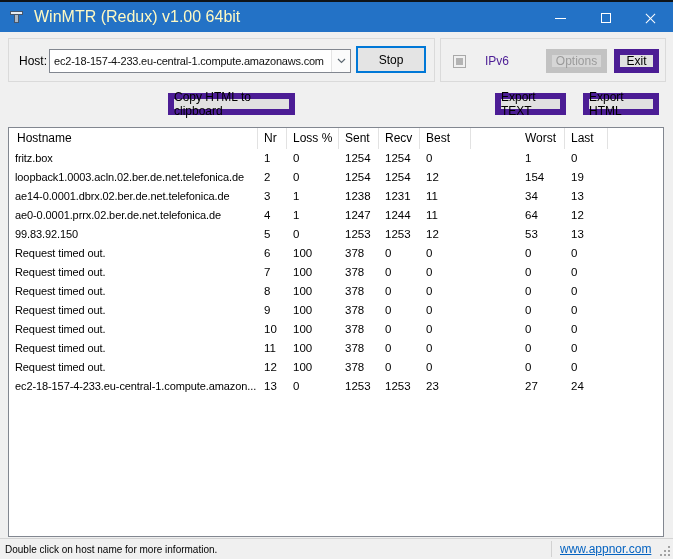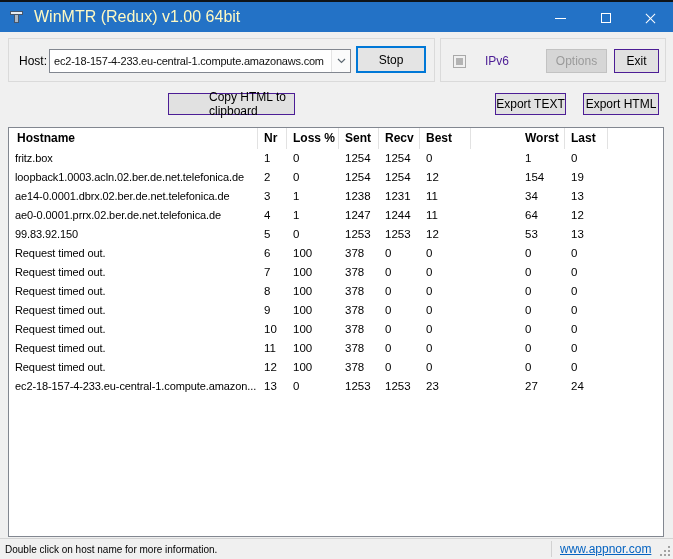--- a/index.html
+++ b/index.html
@@ -29,42 +29,42 @@
                font-size:12px; color:#000; }
   .combobox{ position:absolute; left:40px; top:10px; width:302px; height:24px; background:#ffffff;
              border:1px solid #828790; display:flex; align-items:center; }
   .combobox input{ border:none; outline:none; background:transparent; width:278px; height:20px;
                    font-family:"Liberation Sans","DejaVu Sans",sans-serif; font-size:11px; color:#111;
                    padding-left:4px; letter-spacing:-0.2px; }
   .combo-drop{ position:absolute; right:0; top:0; width:19px; height:22px; background:#fbfbfb;
                border-left:1px solid #e4e4e4; display:flex; align-items:center; justify-content:center; }
 
   .btn{ display:flex; align-items:center; justify-content:center; background:#e1e1e1;
-        border:1px solid #4c1d95; font-size:12px; color:#000; cursor:default; }
+        border:6px solid #4c1d95; font-size:12px; color:#000; cursor:default; }
   .btn.disabled{ background:#d6d6d6; border-color:#c2c2c2; color:#9b9b9b; }
   #stop-button{ position:absolute; left:347px; top:7px; width:70px; height:27px; border:2px solid #0078d7; background:#e4e4e4; }
 
   .checkbox{ position:absolute; left:12px; top:16px; width:13px; height:13px; background:#f0f0f0;
              border:1px solid #a9a9a9; }
   .checkbox .inner{ position:absolute; left:2px; top:2px; width:7px; height:7px; background:#b3b3b3; }
   .ipv6-label{ position:absolute; left:44px; top:0; height:44px; display:flex; align-items:center;
                font-size:12px; color:#4c1d95; }
   #options-button{ position:absolute; left:105px; top:10px; width:61px; height:24px; }
   #exit-button{ position:absolute; left:173px; top:10px; width:45px; height:24px; }
 
   
   #copy-text-button{ position:absolute; left:17px; top:93px; width:131px; height:22px; }
-  #copy-html-button{ position:absolute; left:168px; top:93px; width:127px; height:22px;padding-left:40px; }
+  #copy-html-button{ position:absolute; left:168px; top:93px; width:127px; height:22px; }
   #export-text-button{ position:absolute; left:495px; top:93px; width:71px; height:22px; }
   #export-html-button{ position:absolute; left:583px; top:93px; width:76px; height:22px; }
 
   
   .table{ position:absolute; left:8px; top:127px; width:656px; height:410px; background:#ffffff;
           border:1px solid #828790; overflow:hidden; }
-  .thead{ display:flex; height:21px; background:#ffffff;font-weight:bold; }
+  .thead{ display:flex; height:21px; background:#ffffff; }
   .hcell{ font-size:12px; color:#000; line-height:20px; border-right:1px solid #e2e2e2;
           padding-left:6px; white-space:nowrap; overflow:hidden; }
   .hcell.first{ padding-left:8px; }
   .hcell.filler{ border-right:none; flex:1; }
   .trow{ display:flex; height:19px; }
   .tcell{ font-size:11.5px; color:#000; line-height:19px; padding-left:6px; white-space:nowrap; overflow:hidden; }
   .tcell.host{ font-size:11px; letter-spacing:-0.1px; }
   .c0{ width:249px; } .c1{ width:29px; } .c2{ width:52px; } .c3{ width:40px; } .c4{ width:41px; }
   .c5{ width:51px; } .c6{ width:48px;margin-top:46px; } .c7{ width:46px; } .c8{ width:43px; }
 

